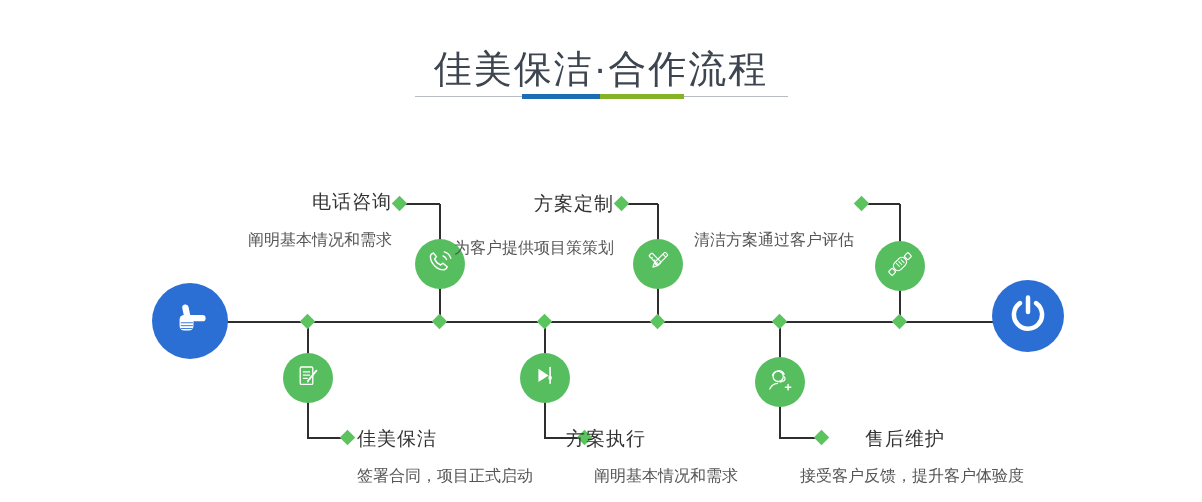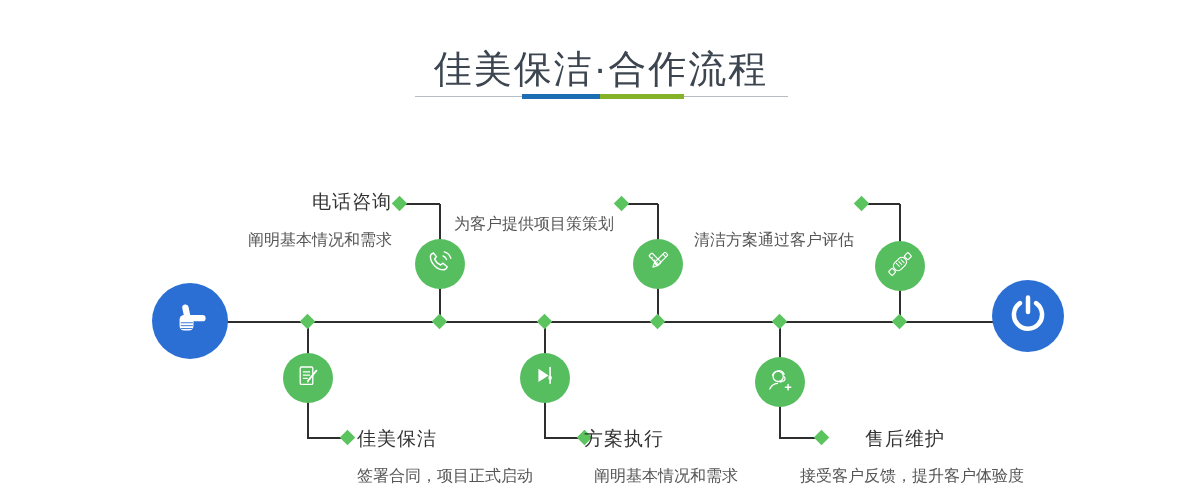--- a/index.html
+++ b/index.html
@@ -162,26 +162,27 @@
         <path d="M31.5 19 a4.5 4.5 0 0 1 -1.5 8 l-5 1.5" fill="none" stroke="#ffffff" stroke-width="2.1" stroke-linecap="round"></path>
         <path d="M8 40 a15.5 15.5 0 0 1 13 -9.5" fill="none" stroke="#ffffff" stroke-width="2.1" stroke-linecap="round"></path>
         <path d="M34 37 h9 M38.5 32.5 v9" stroke="#ffffff" stroke-width="2.4" stroke-linecap="round"></path>
       </svg>
     </span>
   </div>
 
   <div class="step-label alignR" style="left:182px;top:182px;width:210px;margin-top:7px;">电话咨询</div>
   <div class="step-desc alignR" style="left:182px;top:216px;width:210px;">阐明基本情况和需求</div>
 
-  <div class="step-desc alignR" style="left:404px;top:200px;width:210px;">为客户提供项目策策划</div>
+  <div class="step-label alignR" style="left:404px;top:191px;width:210px;">方案定制</div>
+  <div class="step-desc alignR" style="left:404px;top:224px;width:210px;">为客户提供项目策策划</div>
 
   <div class="step-desc alignR" style="left:644px;top:216px;width:210px;">清洁方案通过客户评估</div>
 
   <div class="step-label" style="left:357px;top:426px;">佳美保洁</div>
   <div class="step-desc" style="left:357px;top:452px;text-align:right;">签署合同，项目正式启动</div>
 
-  <div class="step-label" style="left:584px;top:426px;">方案执行</div>
+  <div class="step-label" style="left:566px;top:426px;">方案执行</div>
   <div class="step-desc" style="left:594px;top:452px;">阐明基本情况和需求</div>
 
   <div class="step-label" style="left:865px;top:426px;">售后维护</div>
   <div class="step-desc" style="left:800px;top:452px;">接受客户反馈，提升客户体验度</div>
 
 </div>
 
 </body></html>

